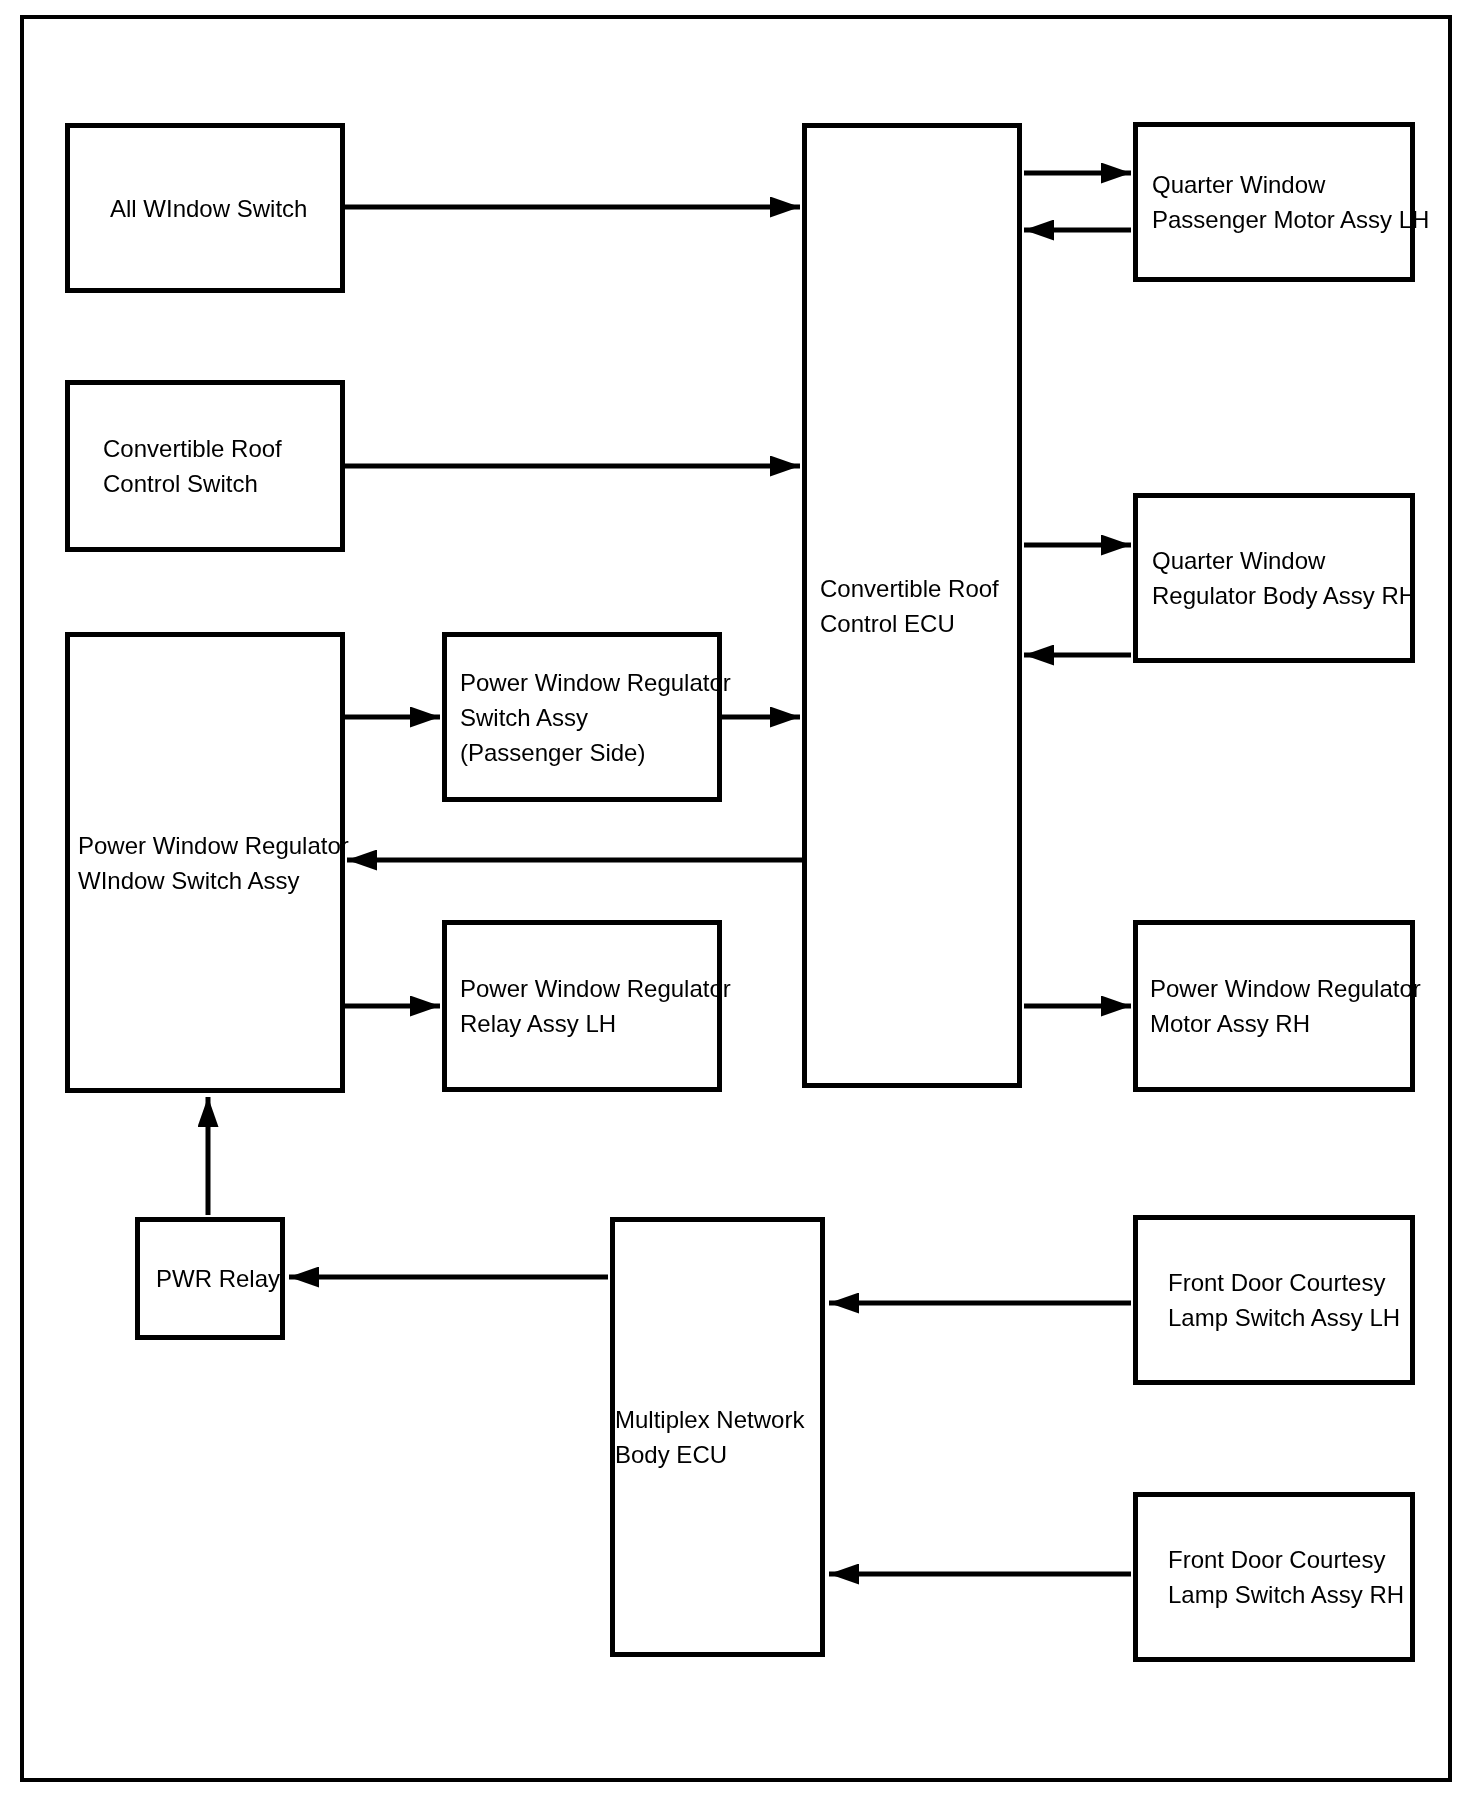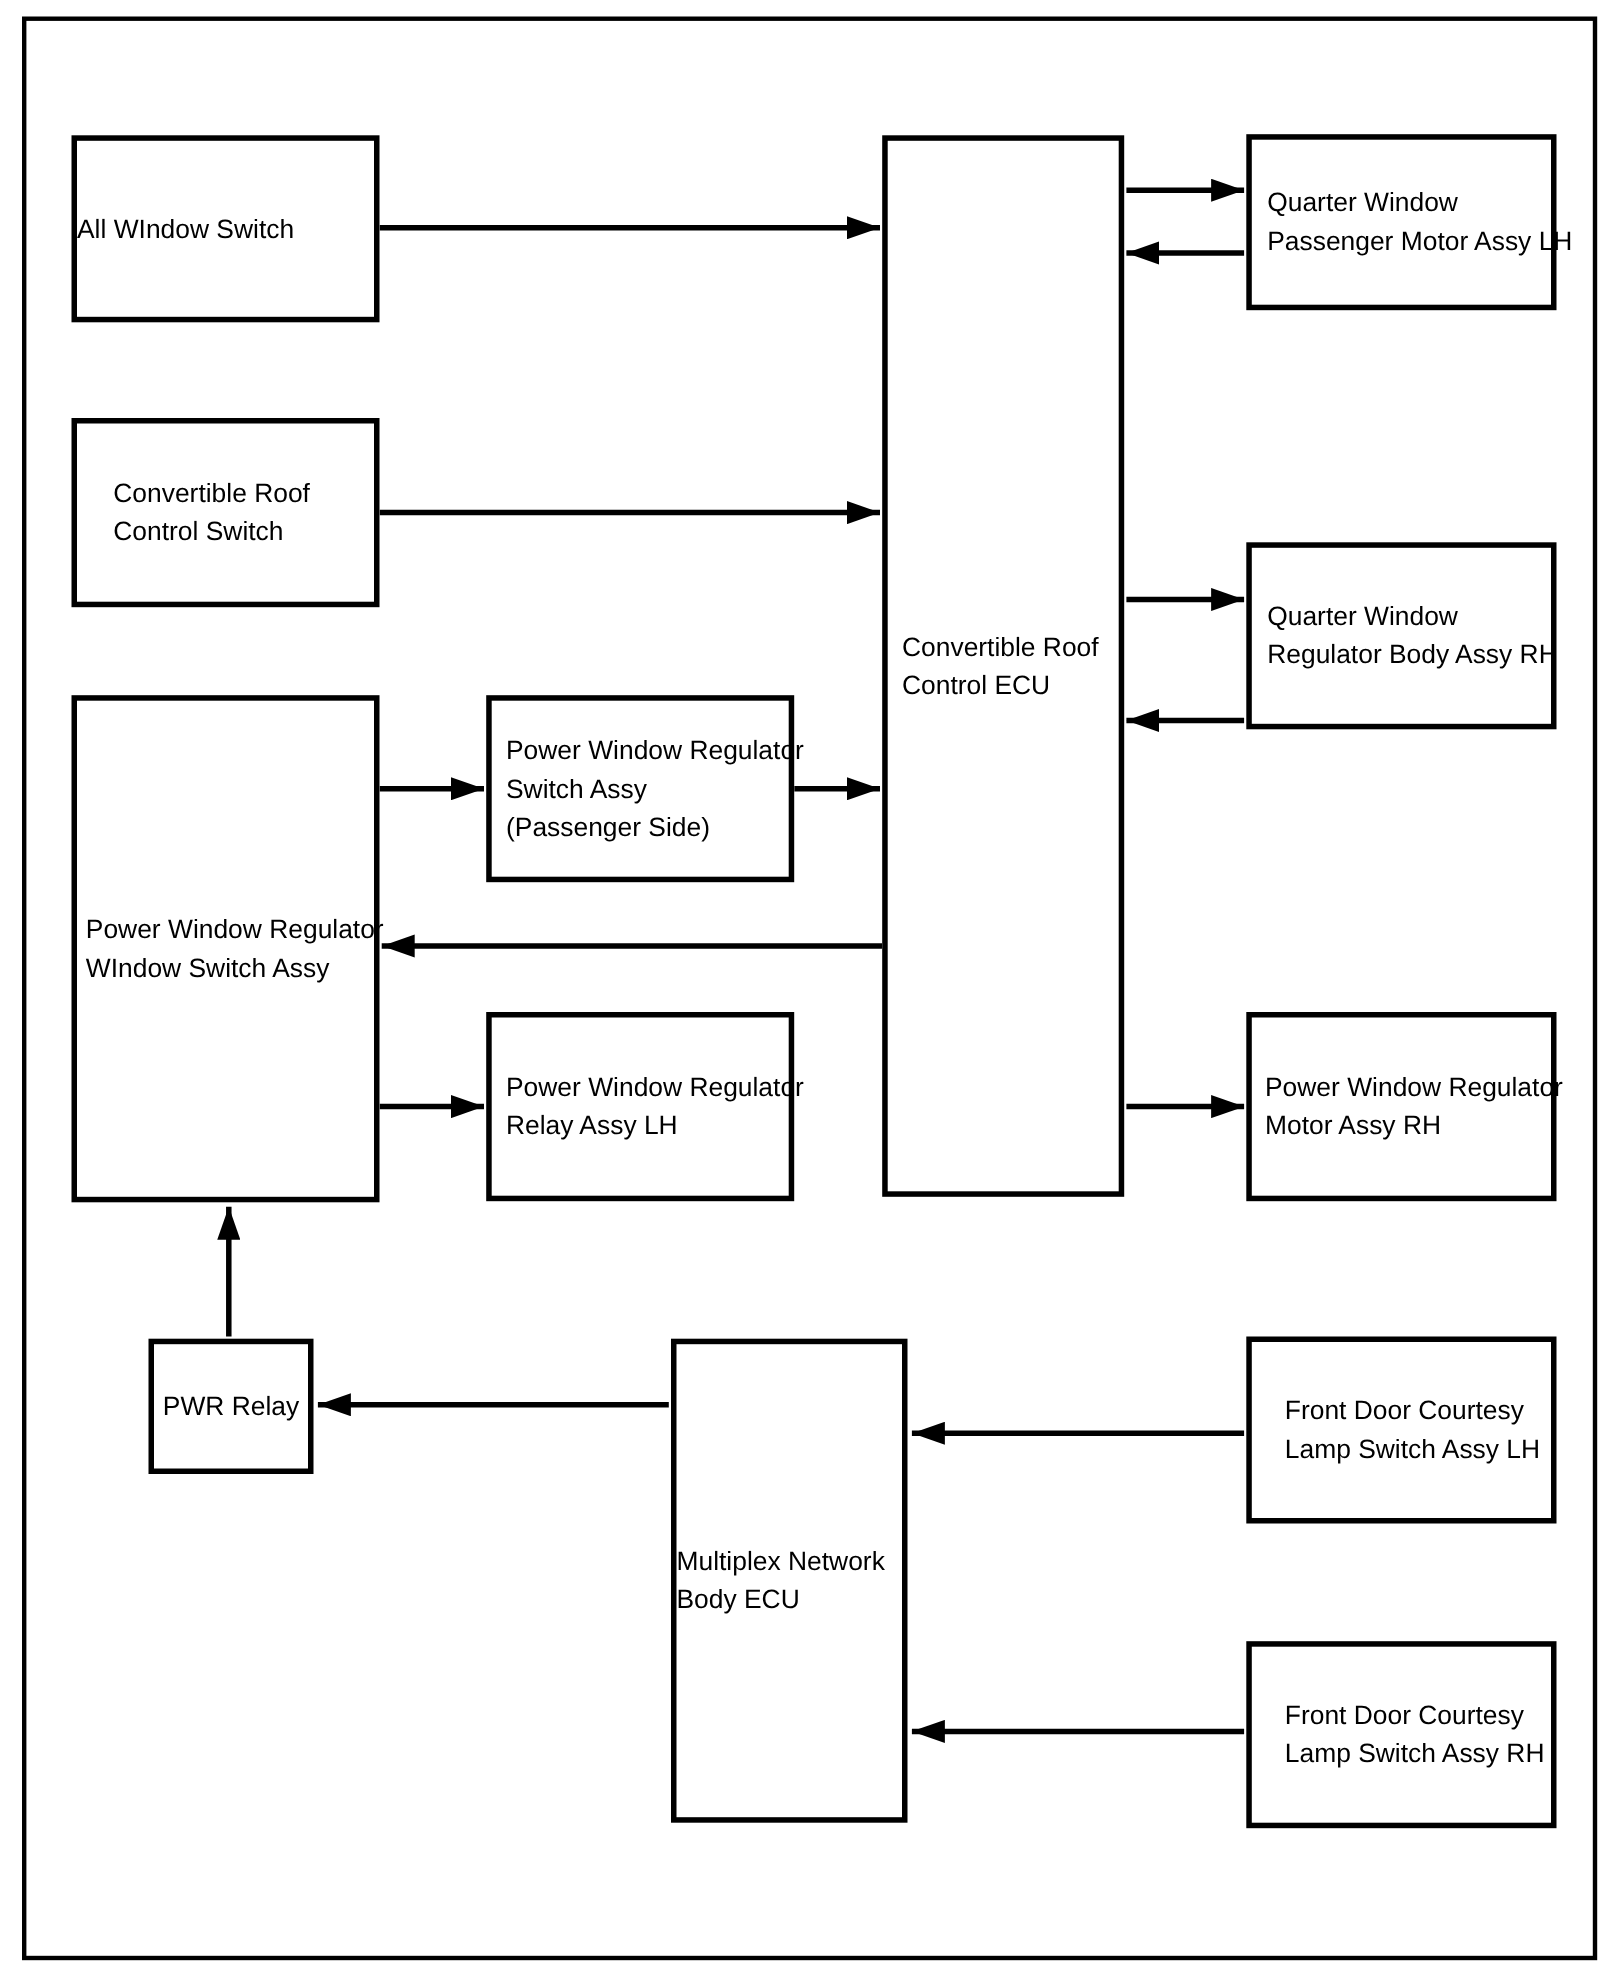--- a/index.html
+++ b/index.html
@@ -51,21 +51,21 @@
     <line x1="1131" y1="230" x2="1024" y2="230" marker-end="url(#ah)"></line>
     <line x1="1024" y1="545" x2="1131" y2="545" marker-end="url(#ah)"></line>
     <line x1="1131" y1="655" x2="1024" y2="655" marker-end="url(#ah)"></line>
     <line x1="1024" y1="1006" x2="1131" y2="1006" marker-end="url(#ah)"></line>
     <line x1="208" y1="1215" x2="208" y2="1097" marker-end="url(#ah)"></line>
     <line x1="608" y1="1277" x2="289" y2="1277" marker-end="url(#ah)"></line>
     <line x1="1131" y1="1303" x2="829" y2="1303" marker-end="url(#ah)"></line>
     <line x1="1131" y1="1574" x2="829" y2="1574" marker-end="url(#ah)"></line>
   </svg>
 
-  <div class="box" style="left:65px;top:123px;width:280px;height:170px;">
+  <div class="box" style="left:65px;top:123px;width:280px;height:170px;padding-left:40px;">
     <div class="line">All WIndow Switch</div>
   </div>
 
   <div class="box" style="left:65px;top:380px;width:280px;height:172px;padding-left:33px;">
     <div class="line">Convertible Roof</div>
     <div class="line">Control Switch</div>
   </div>
 
   <div class="box" style="left:65px;top:632px;width:280px;height:461px;padding-left:8px;">
     <div class="line">Power Window Regulator</div>
@@ -96,21 +96,21 @@
   <div class="box" style="left:1133px;top:493px;width:282px;height:170px;padding-left:14px;">
     <div class="line">Quarter Window</div>
     <div class="line">Regulator Body Assy RH</div>
   </div>
 
   <div class="box" style="left:1133px;top:920px;width:282px;height:172px;padding-left:12px;">
     <div class="line">Power Window Regulator</div>
     <div class="line">Motor Assy RH</div>
   </div>
 
-  <div class="box center" style="left:135px;top:1217px;width:150px;height:123px;">
+  <div class="box center" style="left:135px;top:1217px;width:150px;height:123px;align-items:flex-end;">
     <div class="line">PWR Relay</div>
   </div>
 
   <div class="box" style="left:610px;top:1217px;width:215px;height:440px;">
     <div class="line">Multiplex Network</div>
     <div class="line">Body ECU</div>
   </div>
 
   <div class="box" style="left:1133px;top:1215px;width:282px;height:170px;padding-left:30px;">
     <div class="line">Front Door Courtesy</div>

